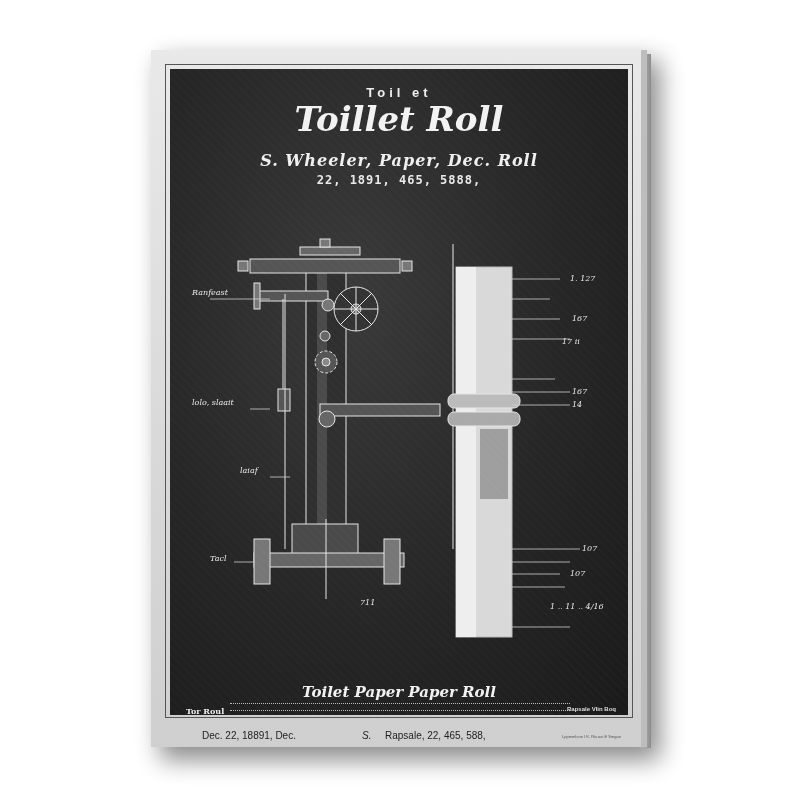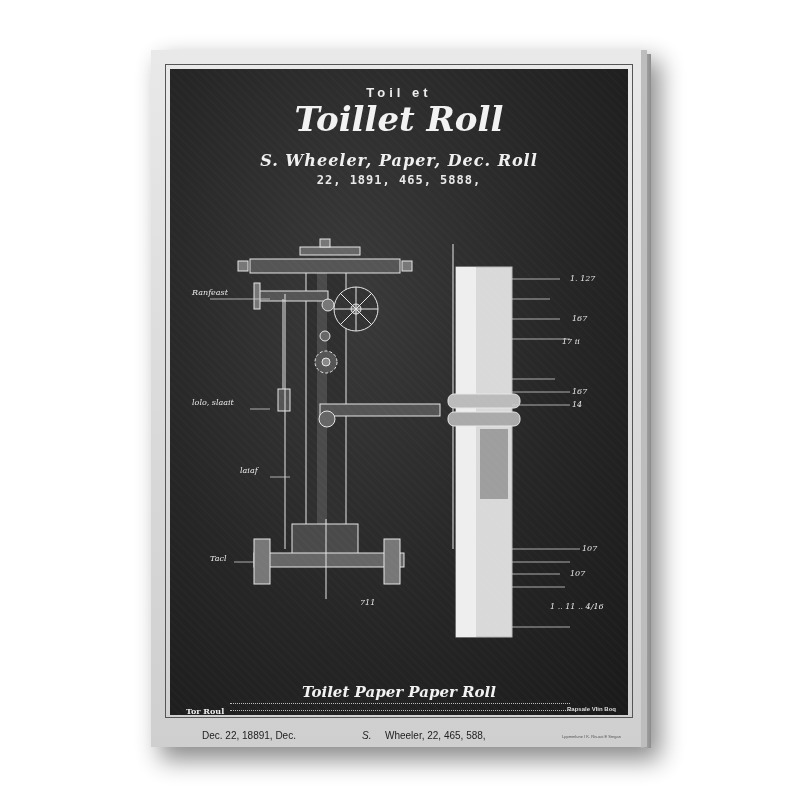--- a/index.html
+++ b/index.html
@@ -124,16 +124,16 @@
     <div class="t-caption">Toilet Paper Paper Roll</div>
     <div class="scribble" style="top:634px;"></div>
     <div class="scribble" style="top:641px;"></div>
     <div class="t-left">Tor Roul</div>
     <div class="t-right">Rapsale Vlin Boq</div>
   </div>
 
   <div class="footer">
     <span style="left:0;">Dec.   22, 18891, Dec.</span>
     <span style="left:160px; font-style:italic;">S.</span>
-    <span style="left:183px;">Wheeler, 22, 465, 588,</span>
+    <span style="left:183px;">Rapsale, 22, 465, 588,</span>
     <span class="fine" style="left:360px; top:4px;">Lppmmlune I K. Ris.ooi E Smgan</span>
   </div>
 </div>
 
 </body></html>

